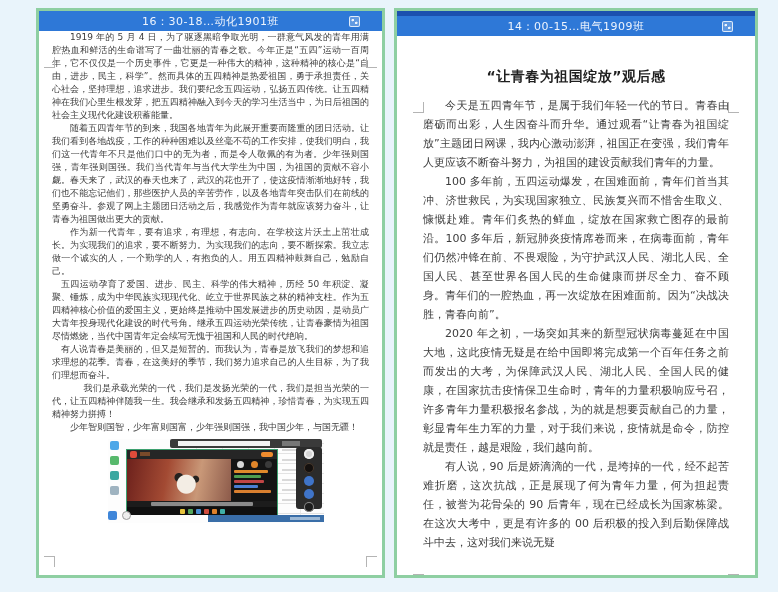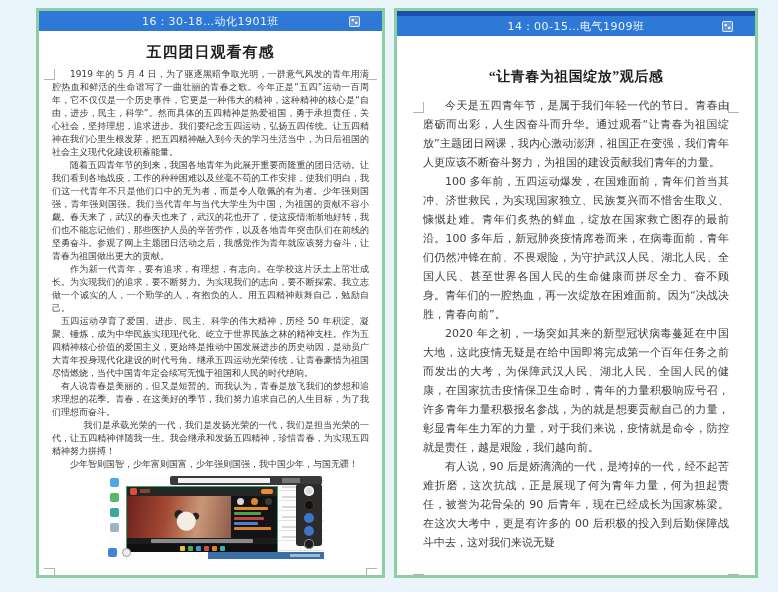--- a/index.html
+++ b/index.html
@@ -26,21 +26,21 @@
   .m-tr{border-left-width:1px;border-bottom-width:1px;}
   .m-bl{border-right-width:1px;border-top-width:1px;}
   .m-br{border-left-width:1px;border-top-width:1px;}
 
   .doc-left .m-tl{left:5px;top:26px;} .doc-left .m-tr{right:5px;top:26px;}
   .doc-left .m-bl{left:5px;bottom:8px;} .doc-left .m-br{right:5px;bottom:8px;}
   .doc-right .m-tl{left:16px;top:34px;} .doc-right .m-tr{right:16px;top:34px;}
   .doc-right .m-bl{left:16px;bottom:22px;} .doc-right .m-br{right:16px;bottom:22px;}
 
   .doc-left .doc-title{margin:12px 0 6px;text-align:center;font-size:15px;font-weight:bold;color:#1f1f1f;letter-spacing:1px;}
-  .doc-right .doc-title{margin:32px 0 10px;text-align:center;font-size:14px;font-weight:bold;color:#1f1f1f;letter-spacing:.5px;font-family:Liberation Serif, serif;}
+  .doc-right .doc-title{margin:32px 0 10px;text-align:center;font-size:14px;font-weight:bold;color:#1f1f1f;letter-spacing:.5px;}
 
   .doc-left .body{padding:0 13px;}
   .doc-right .body{padding:0 26px;}
   .lp{margin:0;font-size:9px;line-height:13px;color:#3c3c3c;text-align:justify;}
   .rp{margin:0;font-size:11px;line-height:19px;color:#3c3c3c;text-align:justify;}
   .ind1{text-indent:1em;} .ind2{text-indent:2em;} .ind3{text-indent:3.5em;}
 
   
   .attachment{position:relative;width:216px;height:84px;margin:5px 0 0 56px;background:#fdfdfd;}
   .att-grid{position:absolute;right:0;top:4px;width:128px;height:72px;
@@ -104,21 +104,20 @@
     <header class="titlebar">
       <span class="titlebar-text">16：30-18…动化1901班</span>
       <span class="titlebar-icon"></span>
     </header>
     <div class="page">
       <i class="mark m-tl"></i>
       <i class="mark m-tr"></i>
       <i class="mark m-bl"></i>
       <i class="mark m-br"></i>
 
-      <h1 class="doc-title">五四团日观看有感</h1>
       <div class="body">
         <p class="lp ind2">1919 年的 5 月 4 日，为了驱逐黑暗争取光明，一群意气风发的青年用满腔热血和鲜活的生命谱写了一曲壮丽的青春之歌。今年正是“五四”运动一百周年，它不仅仅是一个历史事件，它更是一种伟大的精神，这种精神的核心是“自由，进步，民主，科学”。然而具体的五四精神是热爱祖国，勇于承担责任，关心社会，坚持理想，追求进步。我们要纪念五四运动，弘扬五四传统。让五四精神在我们心里生根发芽，把五四精神融入到今天的学习生活当中，为日后祖国的社会主义现代化建设积蓄能量。</p>
         <p class="lp ind2">随着五四青年节的到来，我国各地青年为此展开重要而隆重的团日活动。让我们看到各地战疫，工作的种种困难以及丝毫不苟的工作安排，使我们明白，我们这一代青年不只是他们口中的无为者，而是令人敬佩的有为者。少年强则国强，青年强则国强。我们当代青年与当代大学生为中国，为祖国的贡献不容小觑。春天来了，武汉的春天也来了，武汉的花也开了，使这疫情渐渐地好转，我们也不能忘记他们，那些医护人员的辛苦劳作，以及各地青年突击队们在前线的坚勇奋斗。参观了网上主题团日活动之后，我感觉作为青年就应该努力奋斗，让青春为祖国做出更大的贡献。</p>
         <p class="lp ind2">作为新一代青年，要有追求，有理想，有志向。在学校这片沃土上茁壮成长。为实现我们的追求，要不断努力。为实现我们的志向，要不断探索。我立志做一个诚实的人，一个勤学的人，有抱负的人。用五四精神鼓舞自己，勉励自己。</p>
         <p class="lp ind1">五四运动孕育了爱国、进步、民主、科学的伟大精神，历经 50 年积淀、凝聚、锤炼，成为中华民族实现现代化、屹立于世界民族之林的精神支柱。作为五四精神核心价值的爱国主义，更始终是推动中国发展进步的历史动因，是动员广大青年投身现代化建设的时代号角。继承五四运动光荣传统，让青春豪情为祖国尽情燃烧，当代中国青年定会续写无愧于祖国和人民的时代绝响。</p>
         <p class="lp ind1">有人说青春是美丽的，但又是短暂的。而我认为，青春是放飞我们的梦想和追求理想的花季。青春，在这美好的季节，我们努力追求自己的人生目标，为了我们理想而奋斗。</p>
         <p class="lp ind3">我们是承载光荣的一代，我们是发扬光荣的一代，我们是担当光荣的一代，让五四精神伴随我一生。我会继承和发扬五四精神，珍惜青春，为实现五四精神努力拼搏！</p>
         <p class="lp ind2">少年智则国智，少年富则国富，少年强则国强，我中国少年，与国无疆！</p>
 
         <div class="attachment">

